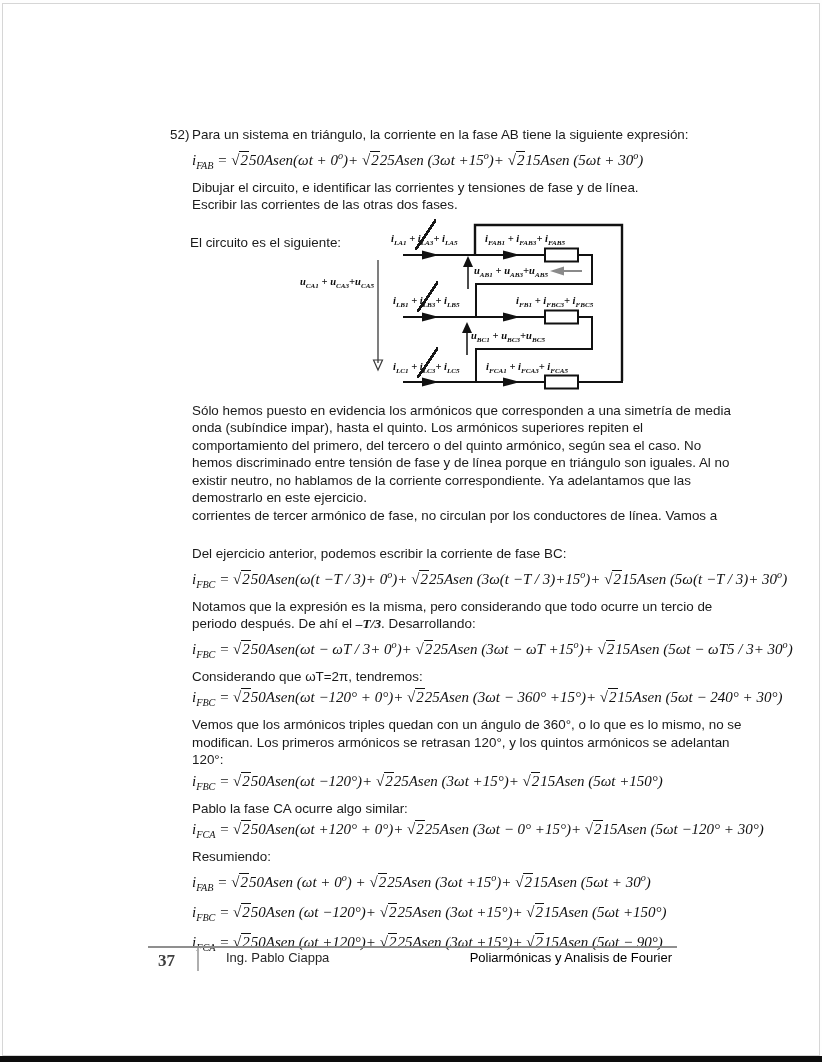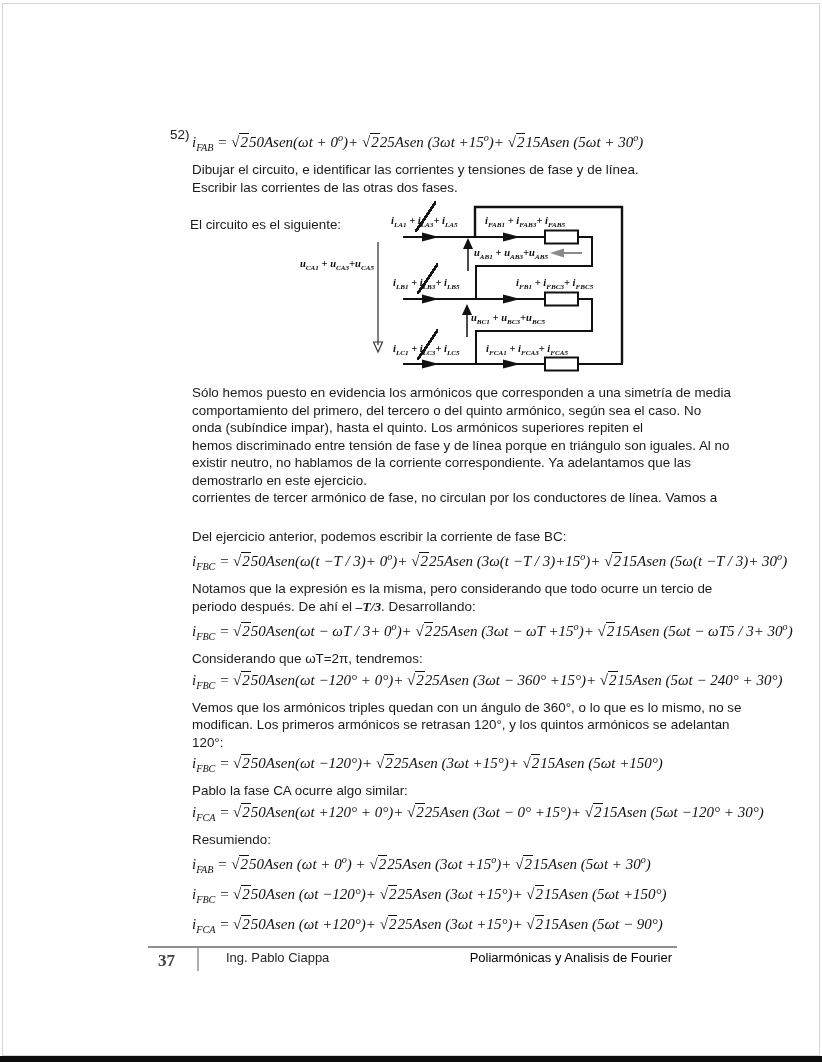--- a/index.html
+++ b/index.html
@@ -39,20 +39,21 @@
 </head>
 <body>
 
 <div class="viewport">
   <div class="page-frame"></div>
 
   <div class="content">
 
     <div style="position:relative;">
       <span class="prob-num">52)</span>
+      <span>Para un sistema en triángulo, la corriente en la fase AB tiene la siguiente expresión:</span>
     </div>
     <div class="formula">i<sub>FAB</sub> = <span class="sq">√<span class="ovl">2</span></span>50Asen(ωt + 0<sup>o</sup>)+ <span class="sq">√<span class="ovl">2</span></span>25Asen (3ωt +15<sup>o</sup>)+ <span class="sq">√<span class="ovl">2</span></span>15Asen (5ωt + 30<sup>o</sup>)</div>
     <div class="body-line">Dibujar el circuito, e identificar las corrientes y tensiones de fase y de línea.</div>
     <div class="body-line">Escribir las corrientes de las otras dos fases.</div>
 
     <div class="circuit-block">
       <span class="circuit-caption">El circuito es el siguiente:</span>
       <div class="diagram">
         <svg width="340" height="180" viewBox="0 0 340 180">
           <g stroke="#111" stroke-width="2" fill="none">
@@ -104,22 +105,22 @@
         <div class="dlabel" style="left:95px;top:80px;">i<sub>LB1</sub> + <span class="xout">i<sub>LB3</sub></span>+ i<sub>LB5</sub></div>
         <div class="dlabel" style="left:182px;top:80px;margin-left:36px;">i<sub>FB1</sub> + i<sub>FBC3</sub>+ i<sub>FBC5</sub></div>
         <div class="dlabel" style="left:173px;top:115px;">u<sub>BC1</sub> + u<sub>BC3</sub>+u<sub>BC5</sub></div>
         <div class="dlabel" style="left:95px;top:146px;">i<sub>LC1</sub> + <span class="xout">i<sub>LC3</sub></span>+ i<sub>LC5</sub></div>
         <div class="dlabel" style="left:182px;top:146px;margin-left:6px;">i<sub>FCA1</sub> + i<sub>FCA3</sub>+ i<sub>FCA5</sub></div>
       </div>
     </div>
 
     <div class="para">
       <div class="body-line">Sólo hemos puesto en evidencia los armónicos que corresponden a una simetría de media</div>
+      <div class="body-line">onda (subíndice impar), hasta el quinto. Los armónicos superiores repiten el</div>
       <div class="body-line">comportamiento del primero, del tercero o del quinto armónico, según sea el caso. No</div>
-      <div class="body-line">onda (subíndice impar), hasta el quinto. Los armónicos superiores repiten el</div>
       <div class="body-line">hemos discriminado entre tensión de fase y de línea porque en triángulo son iguales. Al no</div>
       <div class="body-line">existir neutro, no hablamos de la corriente correspondiente. Ya adelantamos que las</div>
       <div class="body-line">demostrarlo en este ejercicio.</div>
       <div class="body-line">corrientes de tercer armónico de fase, no circulan por los conductores de línea. Vamos a</div>
     </div>
 
     <div class="gap-lg"></div>
 
     <div class="body-line">Del ejercicio anterior, podemos escribir la corriente de fase BC:</div>
     <div class="formula">i<sub>FBC</sub> = <span class="sq">√<span class="ovl">2</span></span>50Asen(ω(t −T / 3)+ 0<sup>o</sup>)+ <span class="sq">√<span class="ovl">2</span></span>25Asen (3ω(t −T / 3)+15<sup>o</sup>)+ <span class="sq">√<span class="ovl">2</span></span>15Asen (5ω(t −T / 3)+ 30<sup>o</sup>)</div>

